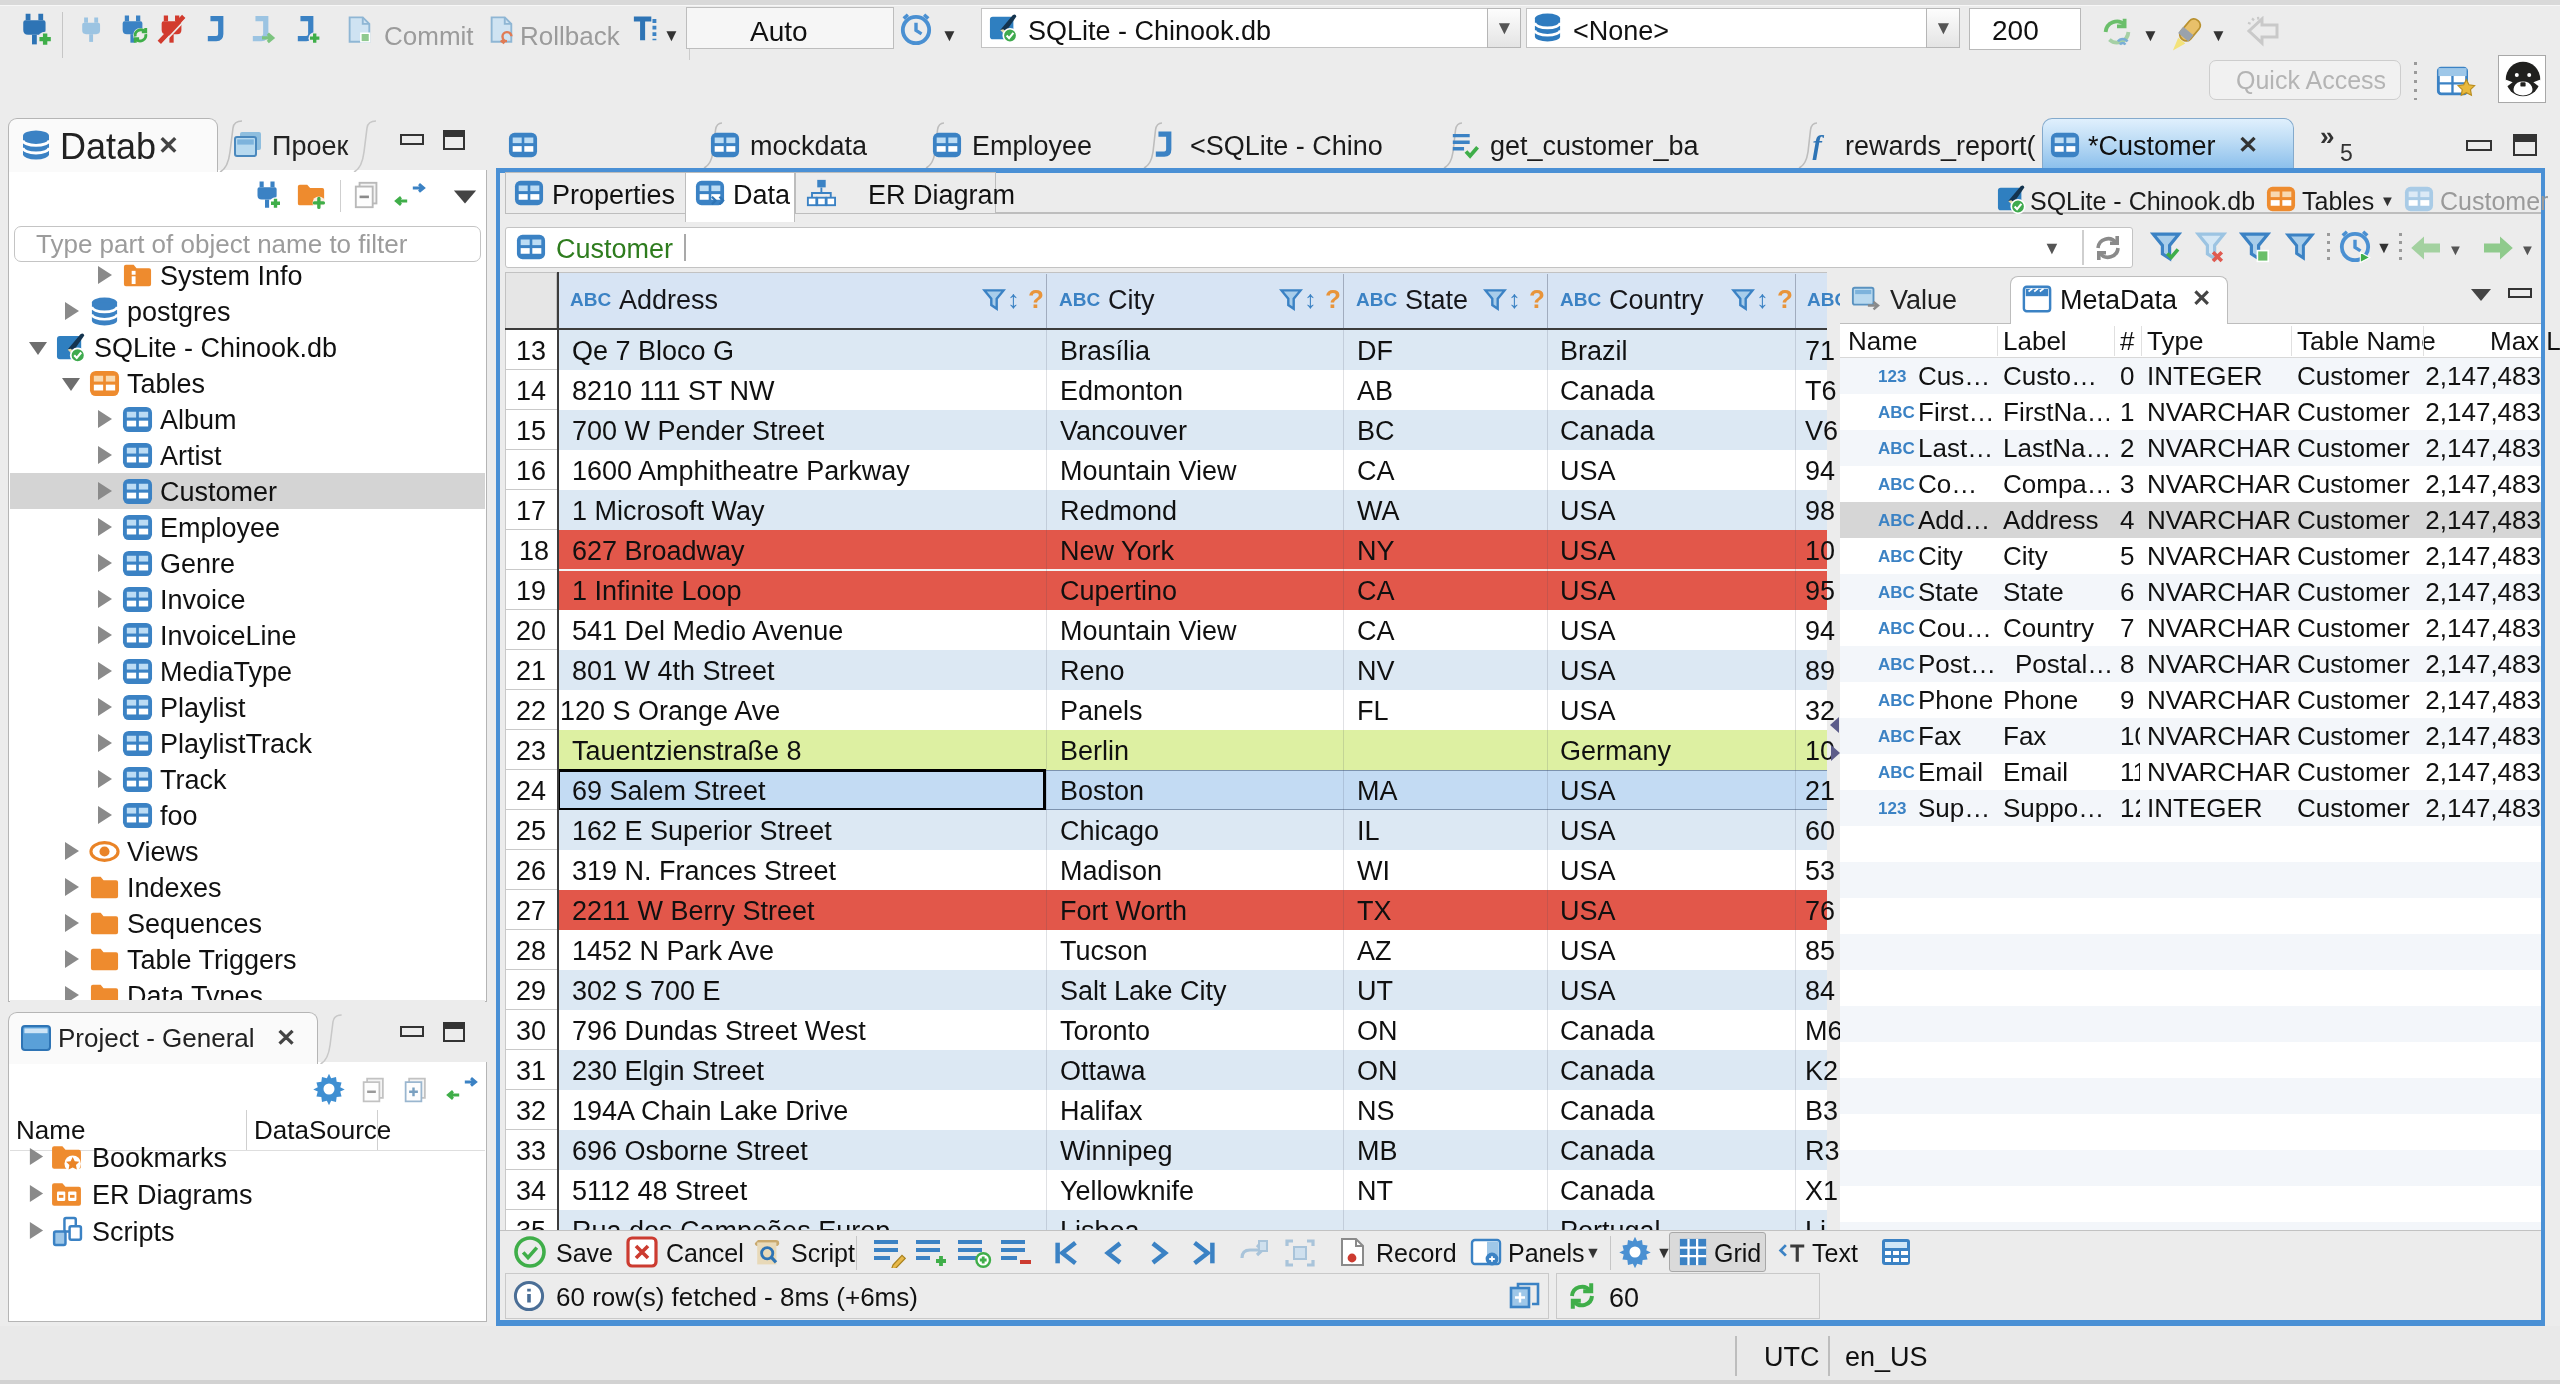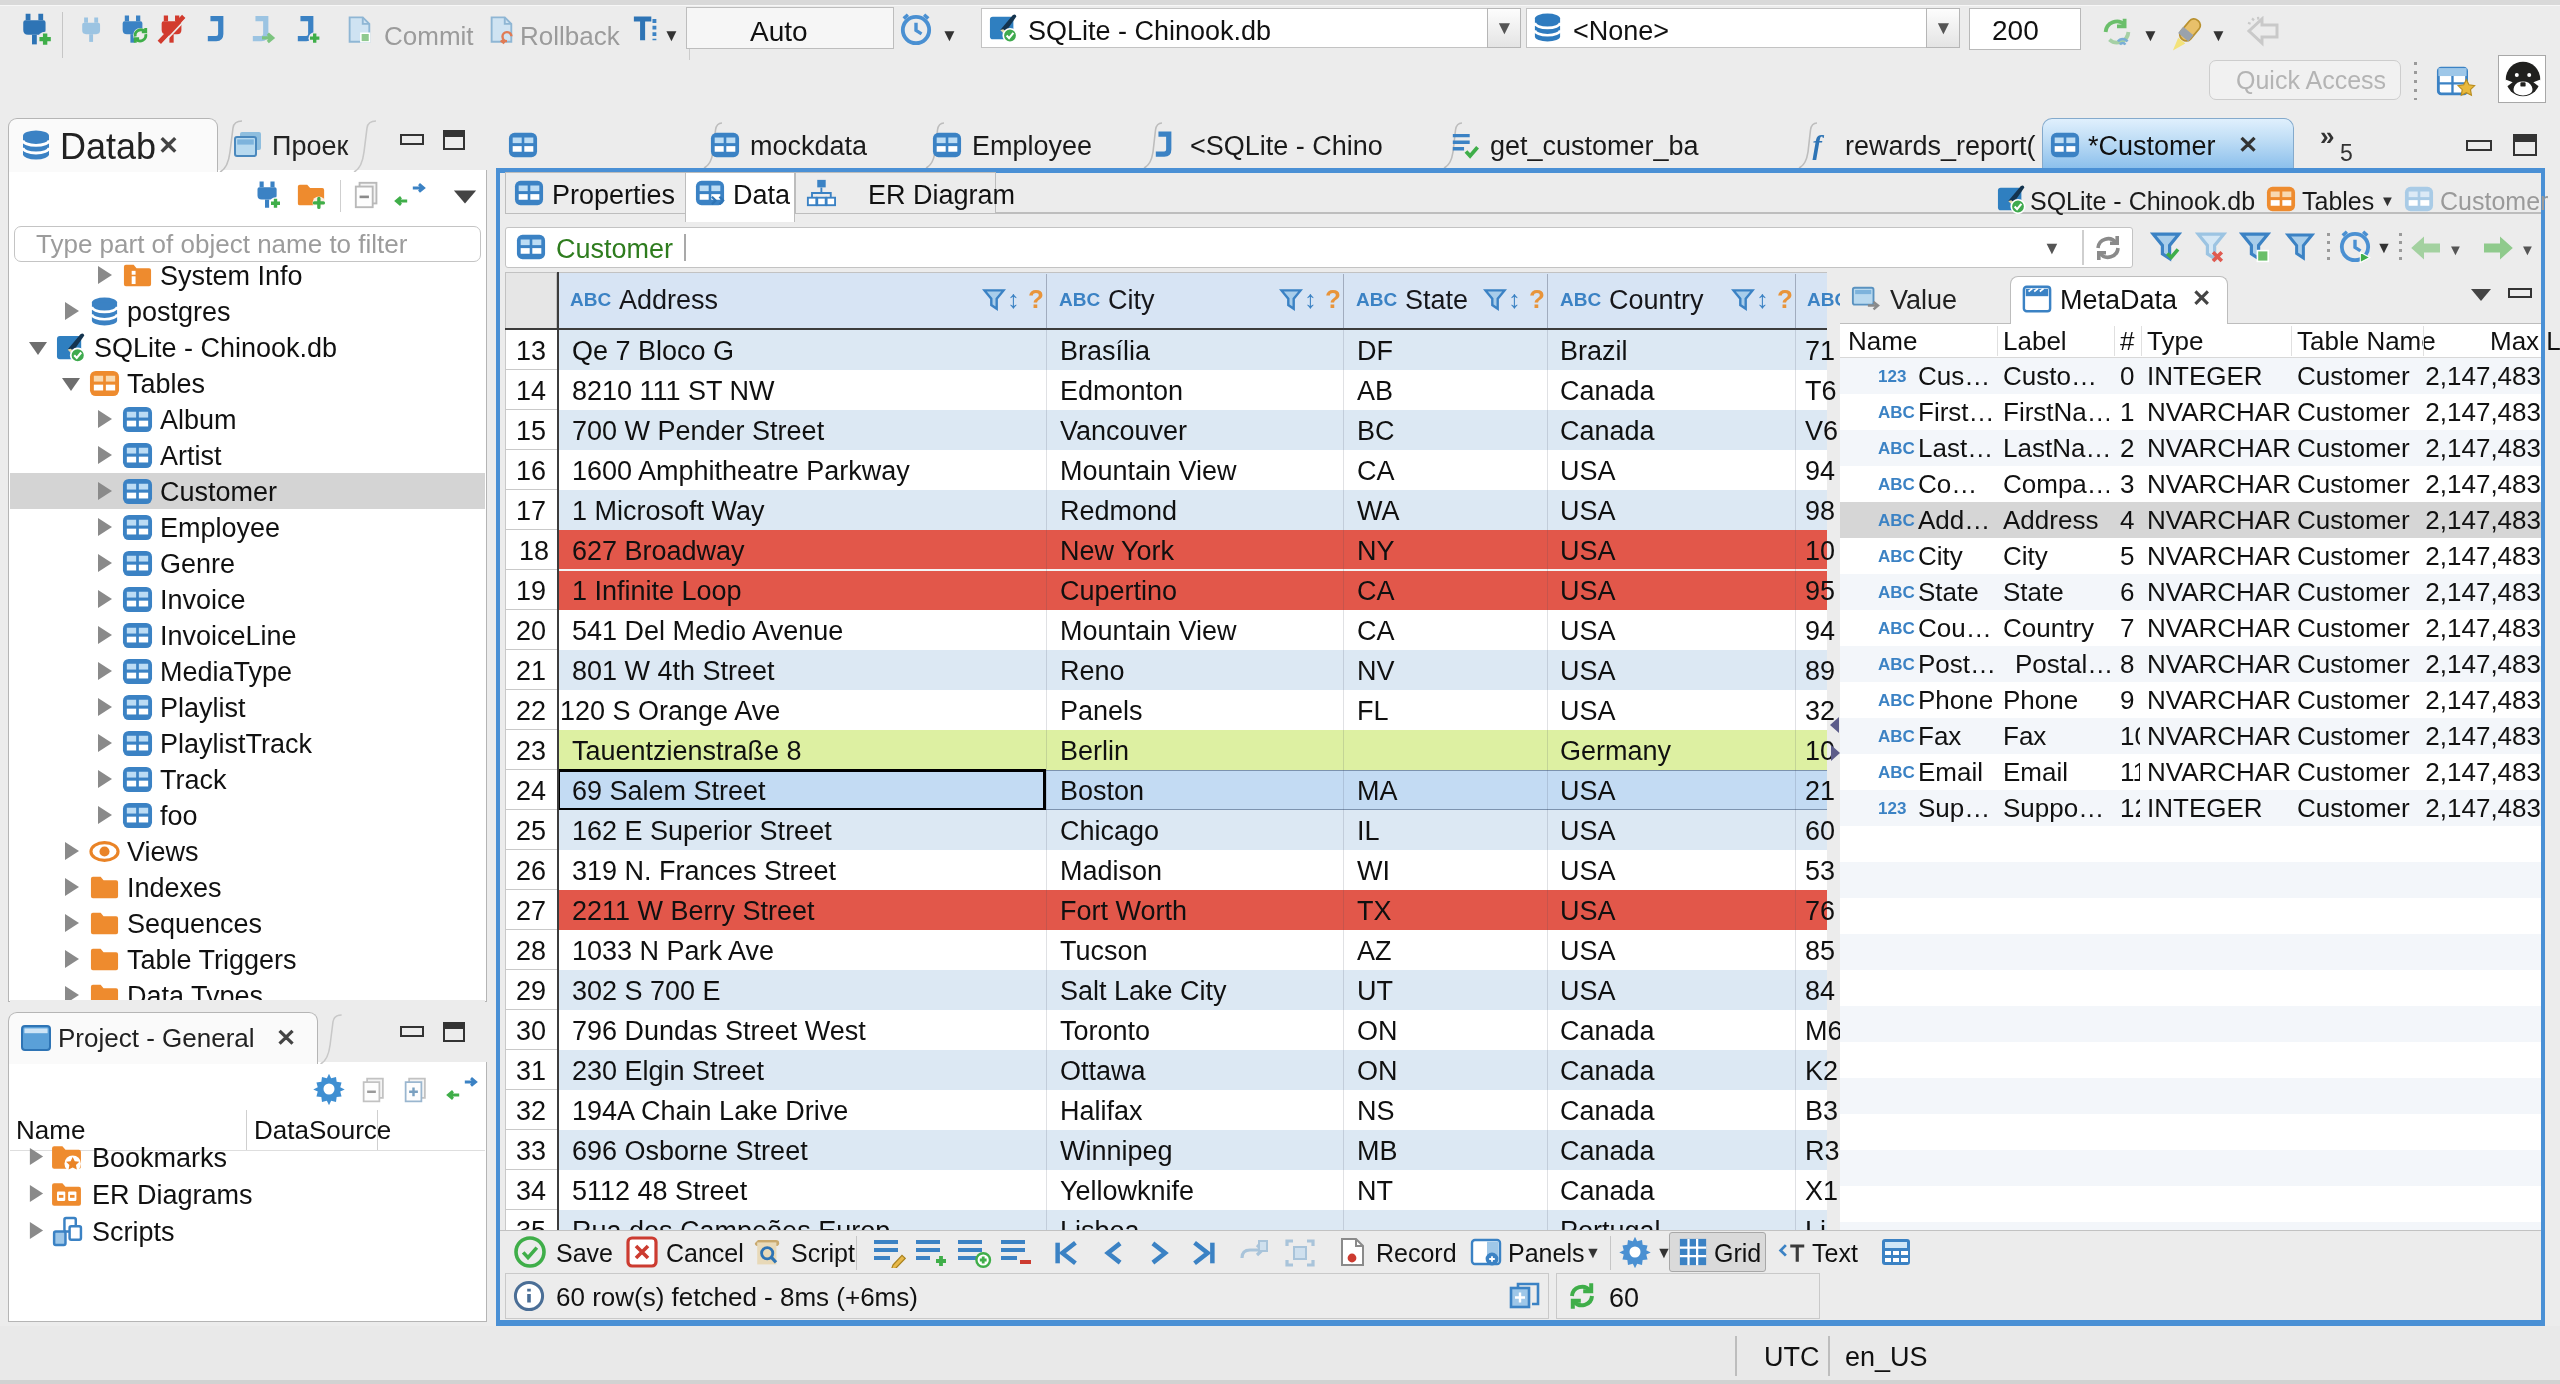--- a/index.html
+++ b/index.html
@@ -797,21 +797,21 @@
 <div class="ab" style="left:513px;top:896px;width:36px;font-size:27px;line-height:31px;color:#111;white-space:nowrap;text-align:center;">27</div>
 <div class="ab " style="left:557px;top:890px;width:1270px;height:40px;background:#e2574a;"></div>
 <div class="ab" style="left:572px;top:896px;font-size:27px;line-height:31px;color:#101010;white-space:nowrap;">2211 W Berry Street</div>
 <div class="ab" style="left:1060px;top:896px;font-size:27px;line-height:31px;color:#101010;white-space:nowrap;">Fort Worth</div>
 <div class="ab" style="left:1357px;top:896px;font-size:27px;line-height:31px;color:#101010;white-space:nowrap;">TX</div>
 <div class="ab" style="left:1560px;top:896px;font-size:27px;line-height:31px;color:#101010;white-space:nowrap;">USA</div>
 <div class="ab" style="left:1805px;top:896px;font-size:27px;line-height:31px;color:#101010;white-space:nowrap;">76</div>
 <div class="ab " style="left:505px;top:930px;width:52px;height:40px;background:#ffffff;border-bottom:1px solid #c9c9c9;border-left:1px solid #c9c9c9;"></div>
 <div class="ab" style="left:513px;top:936px;width:36px;font-size:27px;line-height:31px;color:#111;white-space:nowrap;text-align:center;">28</div>
 <div class="ab " style="left:557px;top:930px;width:1270px;height:40px;background:#ffffff;"></div>
-<div class="ab" style="left:572px;top:936px;font-size:27px;line-height:31px;color:#101010;white-space:nowrap;">1033 N Park Ave</div>
+<div class="ab" style="left:572px;top:936px;font-size:27px;line-height:31px;color:#101010;white-space:nowrap;">1452 N Park Ave</div>
 <div class="ab" style="left:1060px;top:936px;font-size:27px;line-height:31px;color:#101010;white-space:nowrap;">Tucson</div>
 <div class="ab" style="left:1357px;top:936px;font-size:27px;line-height:31px;color:#101010;white-space:nowrap;">AZ</div>
 <div class="ab" style="left:1560px;top:936px;font-size:27px;line-height:31px;color:#101010;white-space:nowrap;">USA</div>
 <div class="ab" style="left:1805px;top:936px;font-size:27px;line-height:31px;color:#101010;white-space:nowrap;">85</div>
 <div class="ab " style="left:505px;top:970px;width:52px;height:40px;background:#ffffff;border-bottom:1px solid #c9c9c9;border-left:1px solid #c9c9c9;"></div>
 <div class="ab" style="left:513px;top:976px;width:36px;font-size:27px;line-height:31px;color:#111;white-space:nowrap;text-align:center;">29</div>
 <div class="ab " style="left:557px;top:970px;width:1270px;height:40px;background:#dce8f3;"></div>
 <div class="ab" style="left:572px;top:976px;font-size:27px;line-height:31px;color:#101010;white-space:nowrap;">302 S 700 E</div>
 <div class="ab" style="left:1060px;top:976px;font-size:27px;line-height:31px;color:#101010;white-space:nowrap;">Salt Lake City</div>
 <div class="ab" style="left:1357px;top:976px;font-size:27px;line-height:31px;color:#101010;white-space:nowrap;">UT</div>

